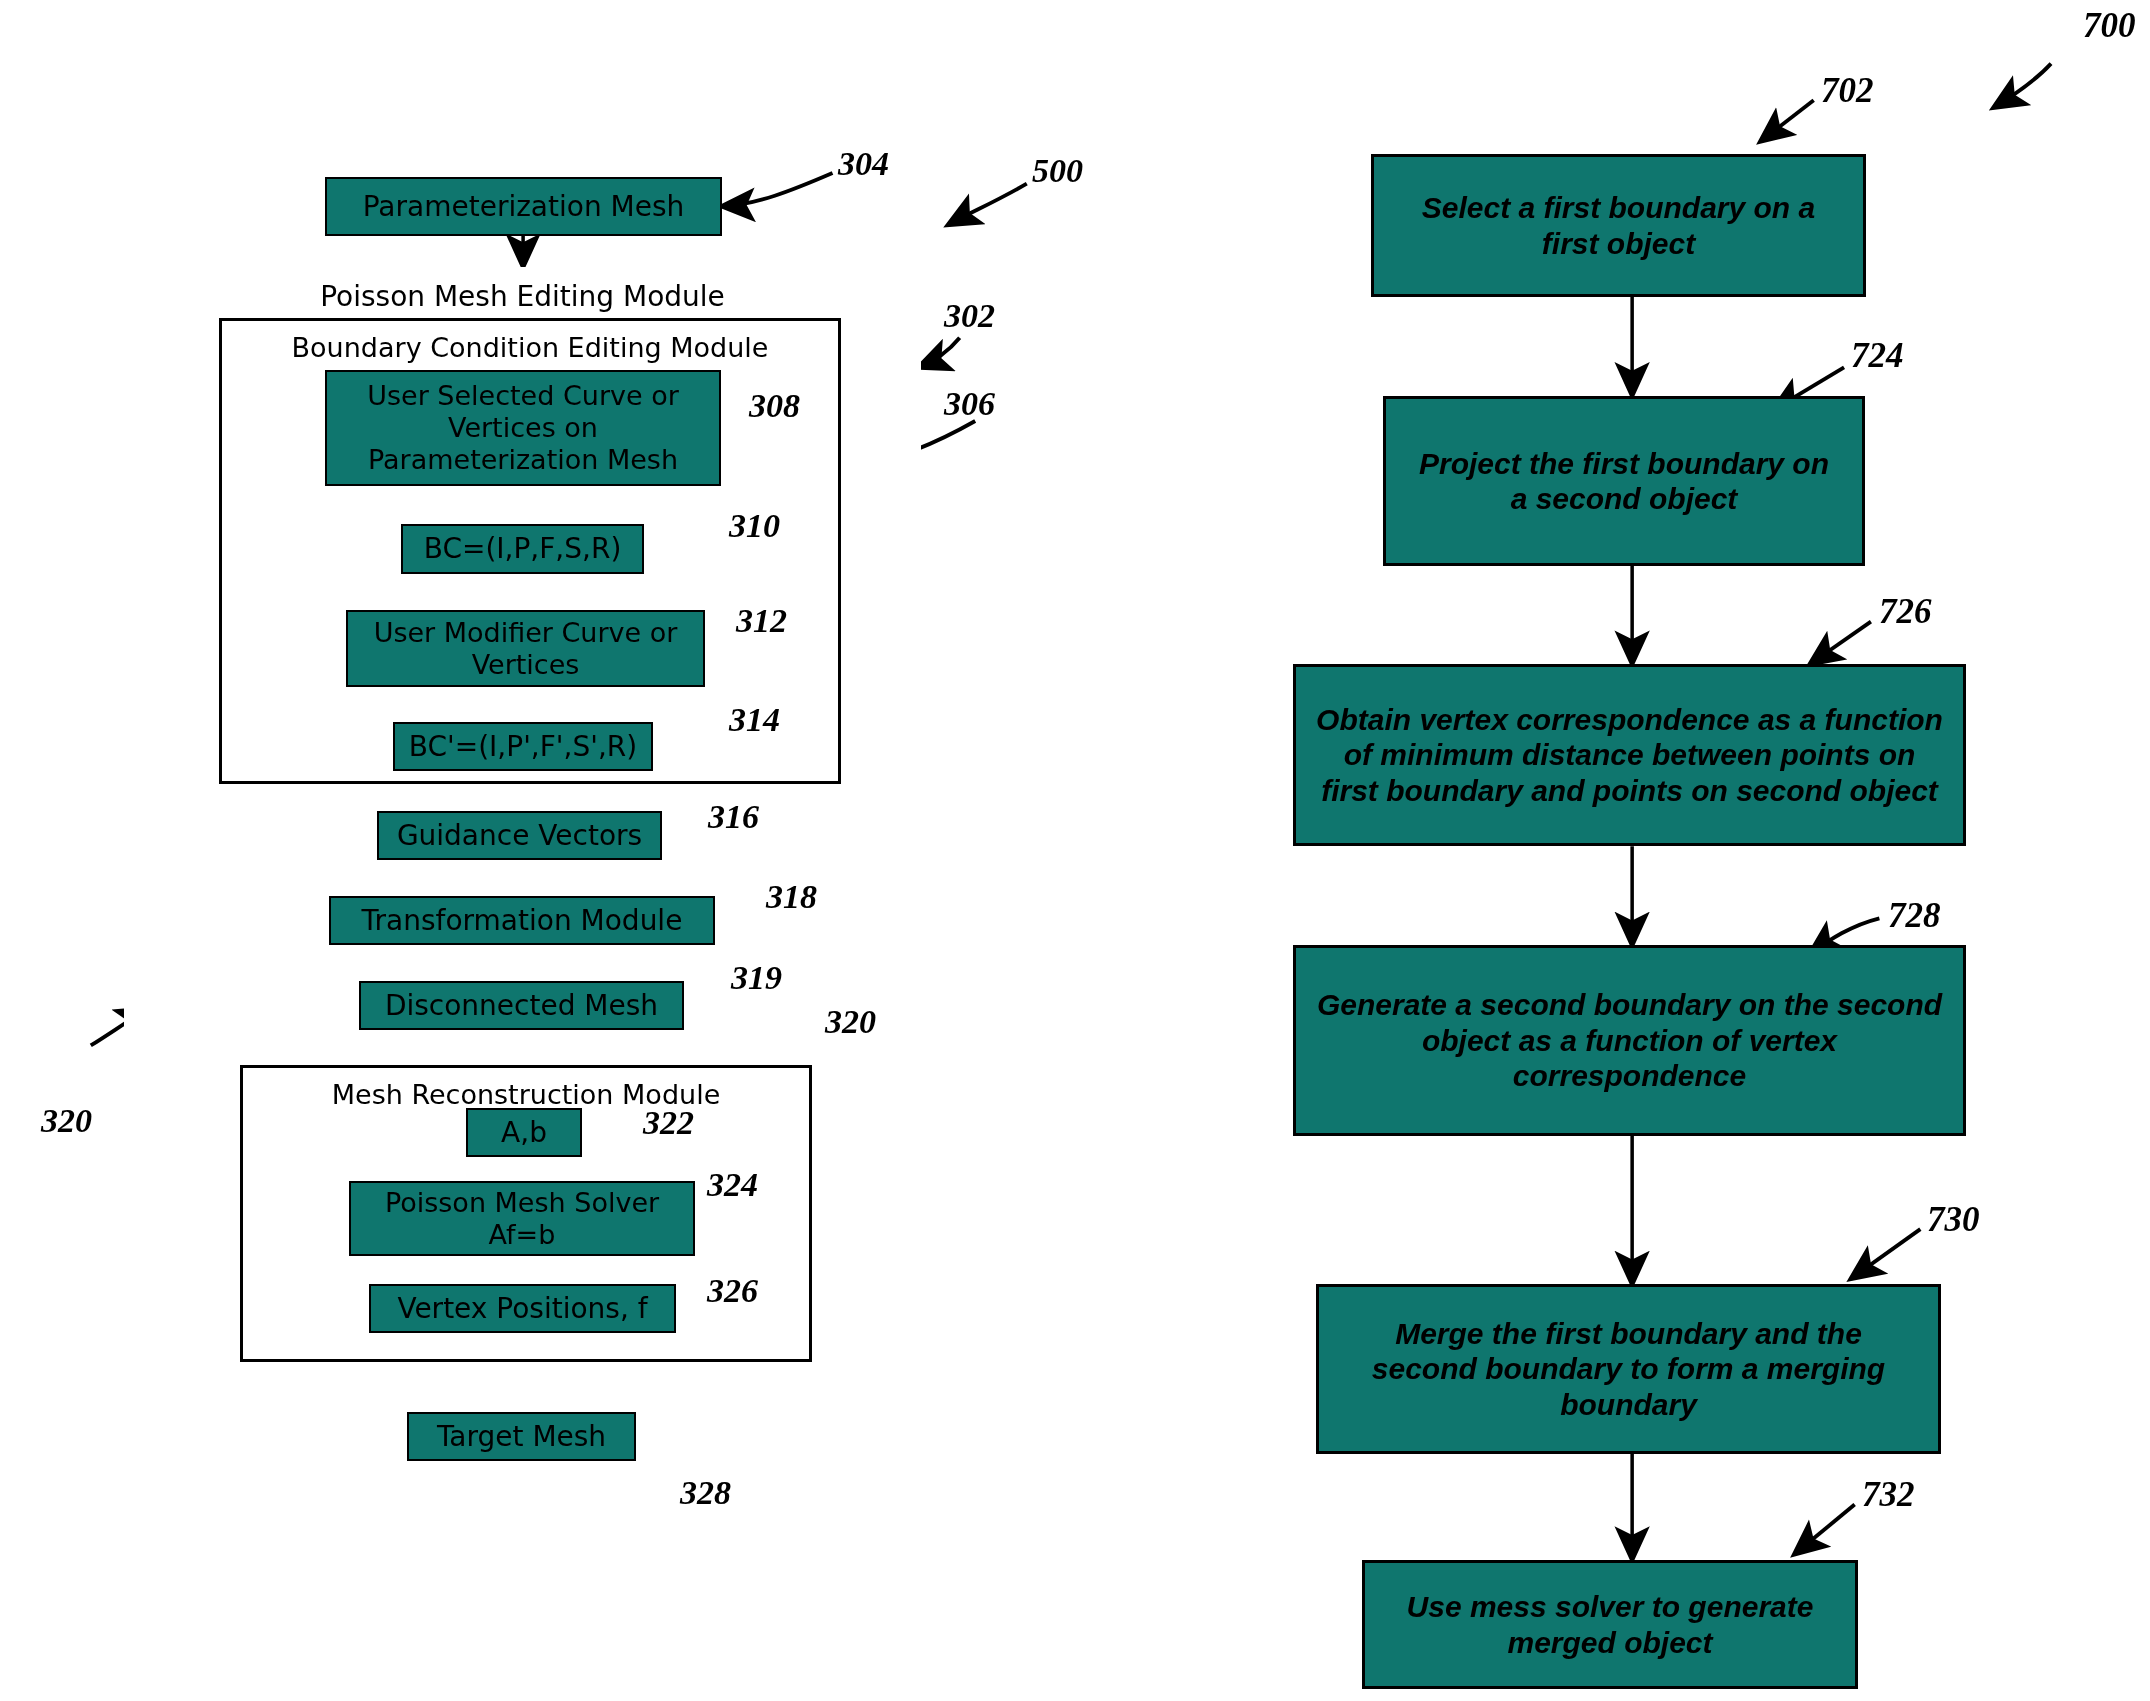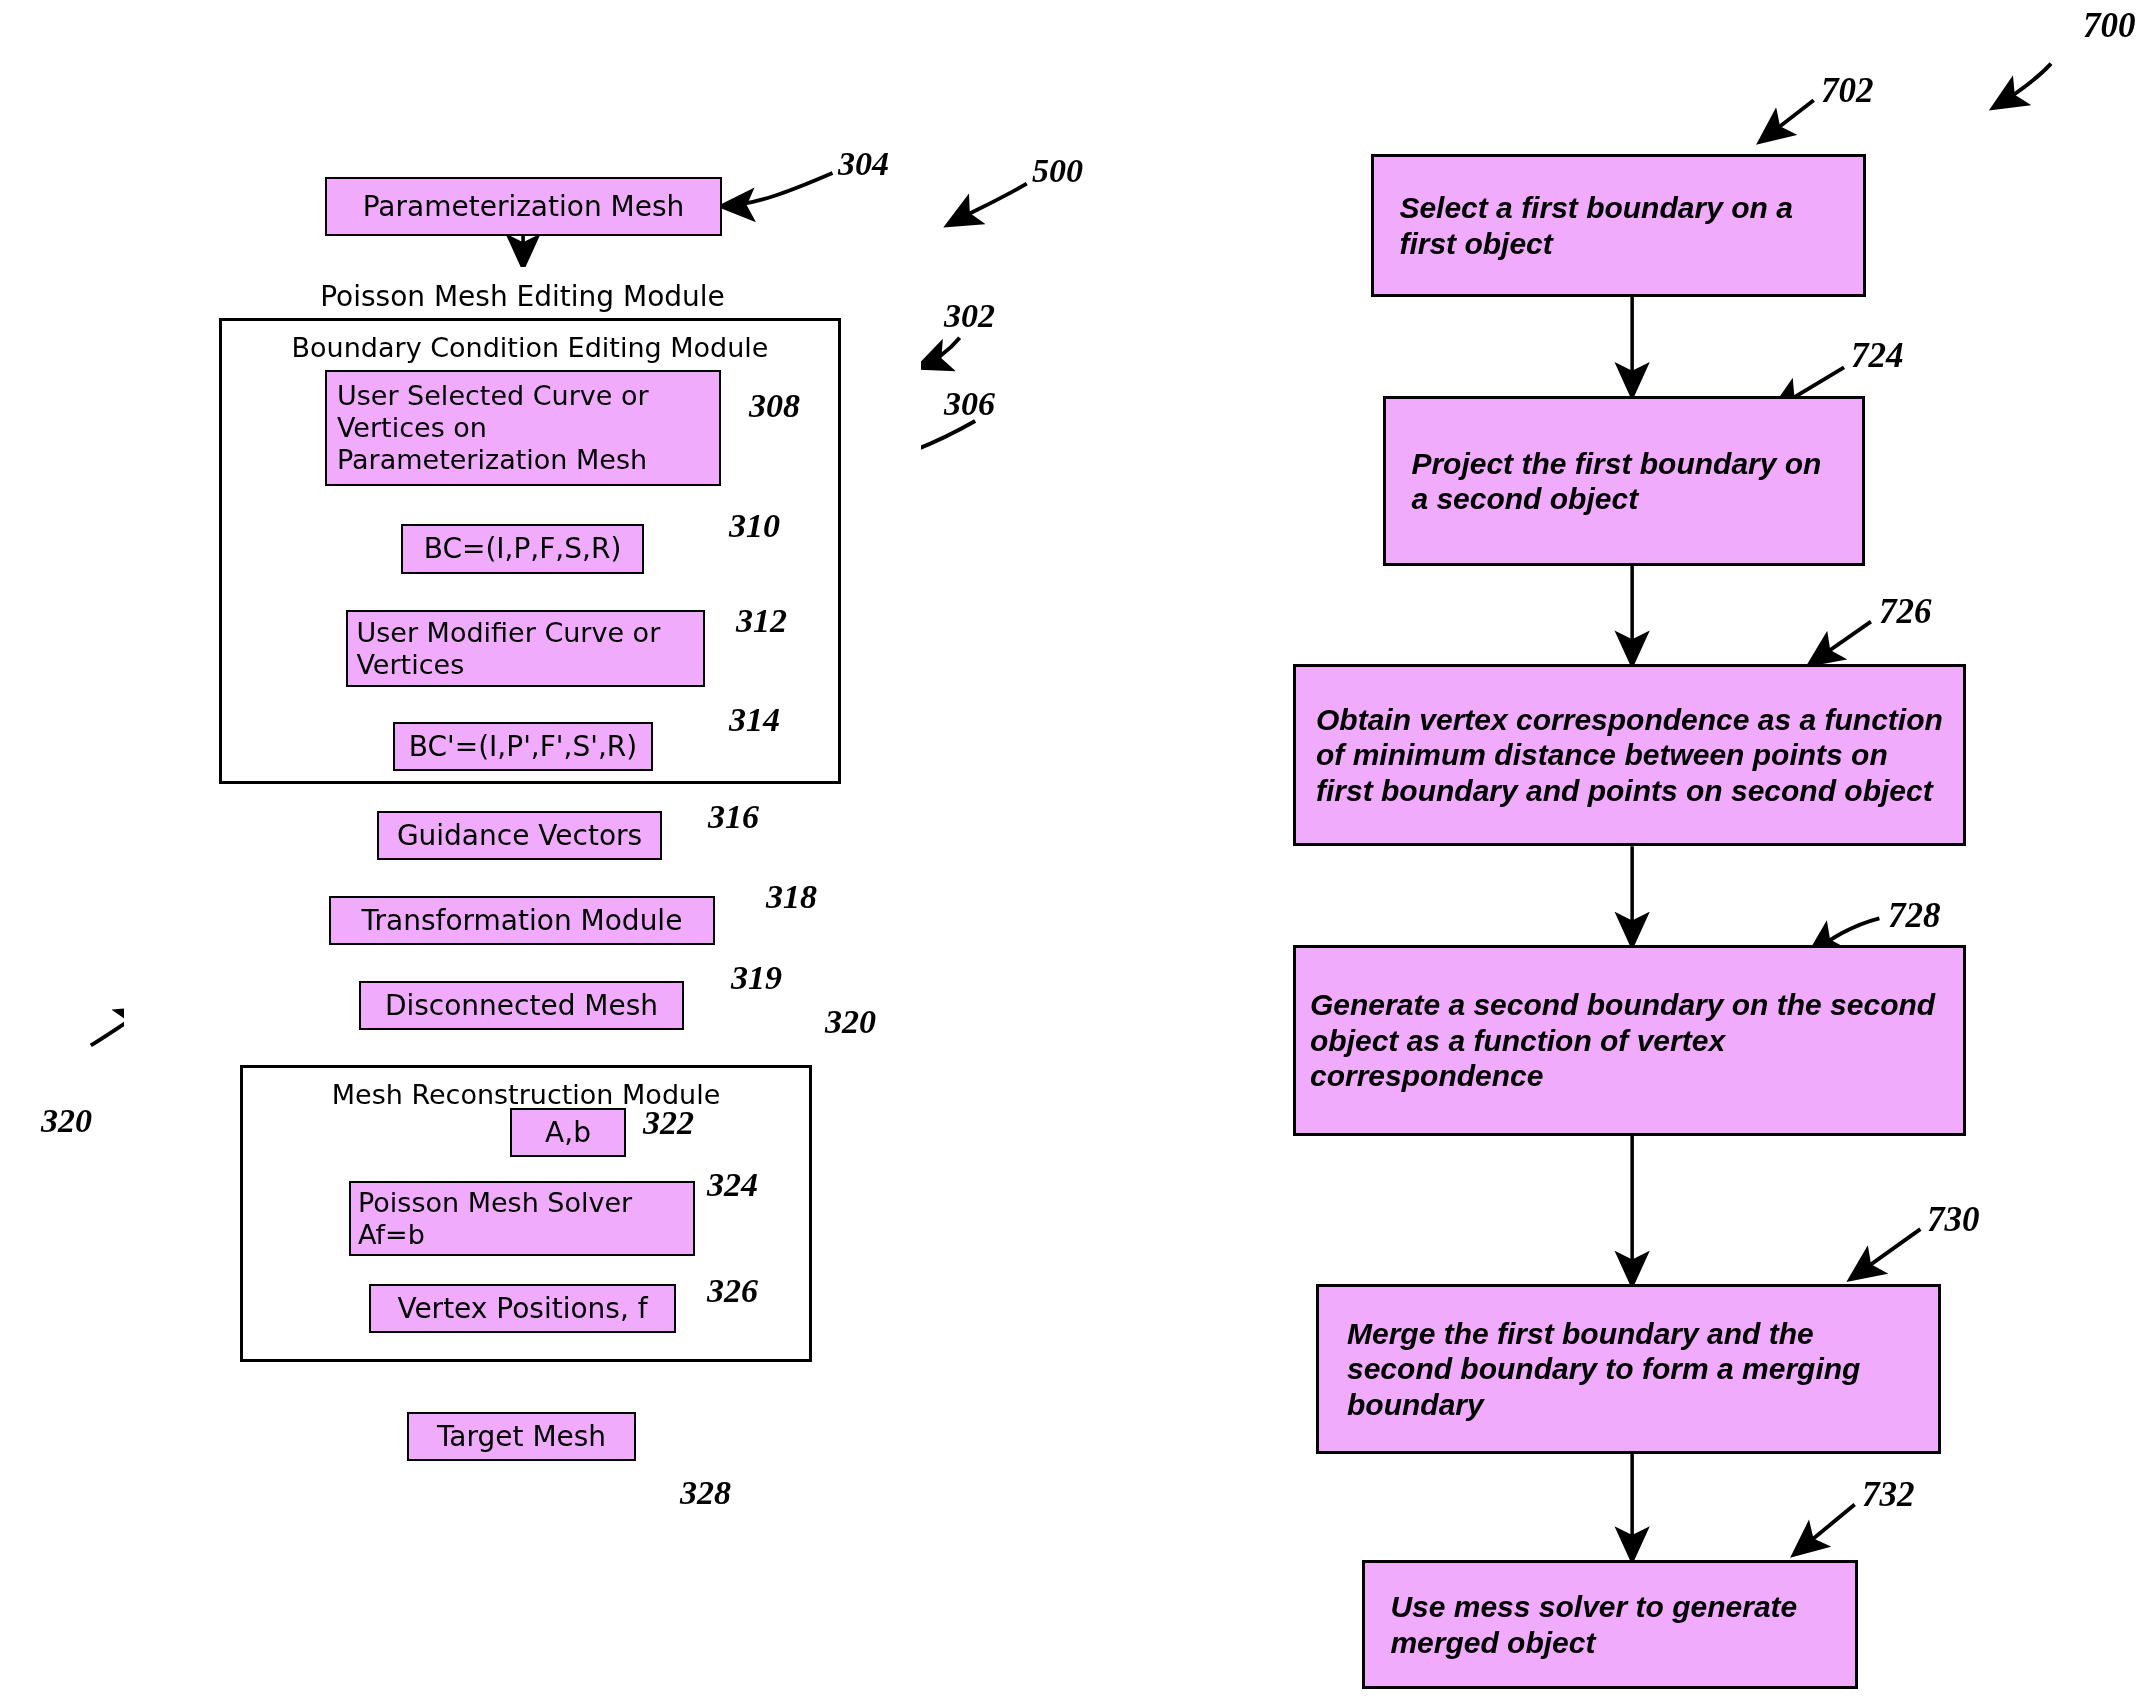--- a/index.html
+++ b/index.html
@@ -17,24 +17,25 @@
     overflow: hidden;
   }
 
   
   .abs { position: absolute; box-sizing: border-box; }
 
   .box {
     position: absolute;
     box-sizing: border-box;
     border: 3.5px solid #000;
-    background: #f0abfc;
+    background: #0f766e;
     display: flex;
     align-items: center;
     justify-content: center;
+    text-align: center;
     color: #000;
     line-height: 1.18;
   }
   .box.thin { border-width: 2.8px; }
 
   
   .module {
     position: absolute;
     box-sizing: border-box;
     border: 3.5px solid #000;
@@ -226,21 +227,21 @@
     </div>
 
     <div class="box thin" style="left:359px; top:981px; width:325px; height:49px; font-size:28px;">
       <span>Disconnected Mesh</span>
     </div>
 
     <div class="module" style="left:240px; top:1065px; width:572px; height:297px;">
       <div class="module-title" style="top:11.3px; font-size:27px;">Mesh Reconstruction Module</div>
     </div>
 
-    <div class="box thin" style="left:466px; top:1108px; width:116px; height:49px; font-size:28px;margin-left:44px;">
+    <div class="box thin" style="left:466px; top:1108px; width:116px; height:49px; font-size:28px;">
       <span>A,b</span>
     </div>
 
     <div class="box thin" style="left:349px; top:1181px; width:346px; height:75px;
                 font-size:27px; padding:0 7px;">
       <span>Poisson Mesh Solver Af=b</span>
     </div>
 
     <div class="box thin" style="left:369px; top:1284px; width:307px; height:49px; font-size:28px;">
       <span>Vertex Positions, f</span>

